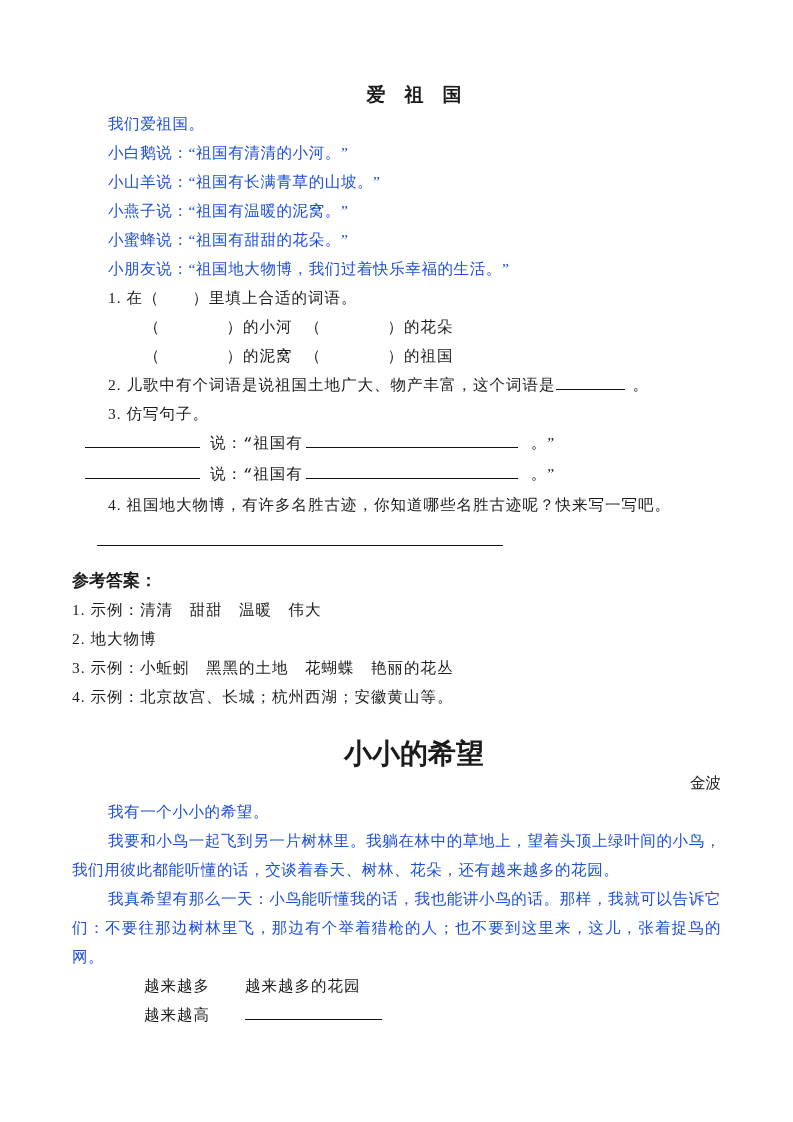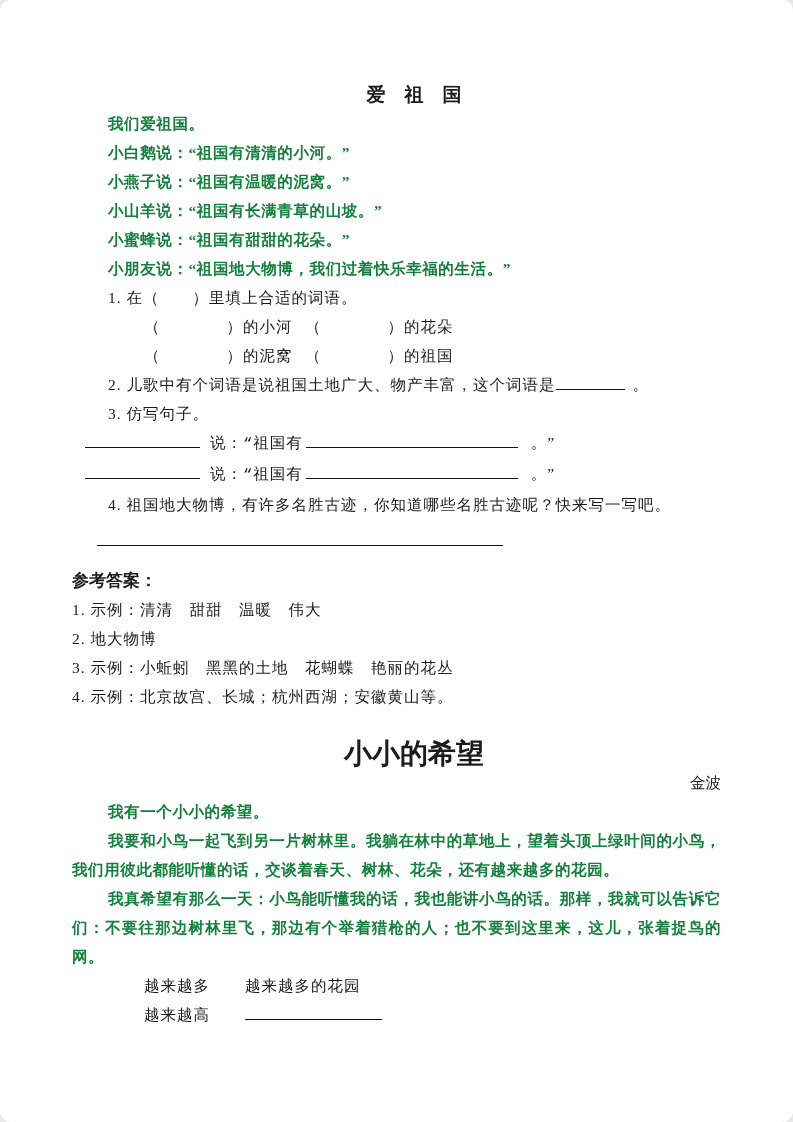--- a/index.html
+++ b/index.html
@@ -8,26 +8,25 @@
     position:relative;
     width:793px; height:1122px;
     margin:0 auto;
     background:#ffffff;
     color:#1b1b1b;
     padding:80px 72px 0 72px;
     font-family:"Liberation Serif","DejaVu Serif",serif;
     font-size:15.5px;
     line-height:29px;
     overflow:hidden;
-    border-radius:11px;
   }
   
   .song { letter-spacing:1px; }
   
-  .kai  { letter-spacing:0.6px; font-weight:700; color:#15803d; }
+  .kai  { letter-spacing:0.6px; font-weight:400; color:#1d4ed8; }
   .indent { text-indent:36px; }
   .just { text-align:justify; }
   .title1 {
     text-align:center; text-indent:35px;
     font-size:19px; font-weight:700; line-height:29px;
     font-family:"Liberation Serif","DejaVu Serif",serif;
   }
   .title2 {
     text-align:center; text-indent:35px;
     font-size:28px; font-weight:700; line-height:29px; margin-top:28px;
@@ -61,22 +60,22 @@
 </head>
 <body>
 
 <div class="sheet">
 
   <div>
     <h1 class="title1">爱　祖　国</h1>
 
     <p class="kai indent">我们爱祖国。</p>
     <p class="kai indent">小白鹅说：“祖国有清清的小河。”</p>
+    <p class="kai indent">小山羊说：“祖国有长满青草的山坡。”</p>
     <p class="kai indent">小燕子说：“祖国有温暖的泥窝。”</p>
-    <p class="kai indent">小山羊说：“祖国有长满青草的山坡。”</p>
     <p class="kai indent">小蜜蜂说：“祖国有甜甜的花朵。”</p>
     <p class="kai indent">小朋友说：“祖国地大物博，我们过着快乐幸福的生活。”</p>
 
     <p class="song indent">1. 在（　　）里填上合适的词语。</p>
 
     <p class="song indent"><span class="colL-q1">（　　　　）的小河</span><span>（　　　　）的花朵</span></p>
     <p class="song indent"><span class="colL-q1">（　　　　）的泥窝</span><span>（　　　　）的祖国</span></p>
 
     <p class="song indent"><span>2. 儿歌中有个词语是说祖国土地广大、物产丰富，这个词语是</span><span class="blank bw69"></span><span class="sfx">。</span></p>
 

